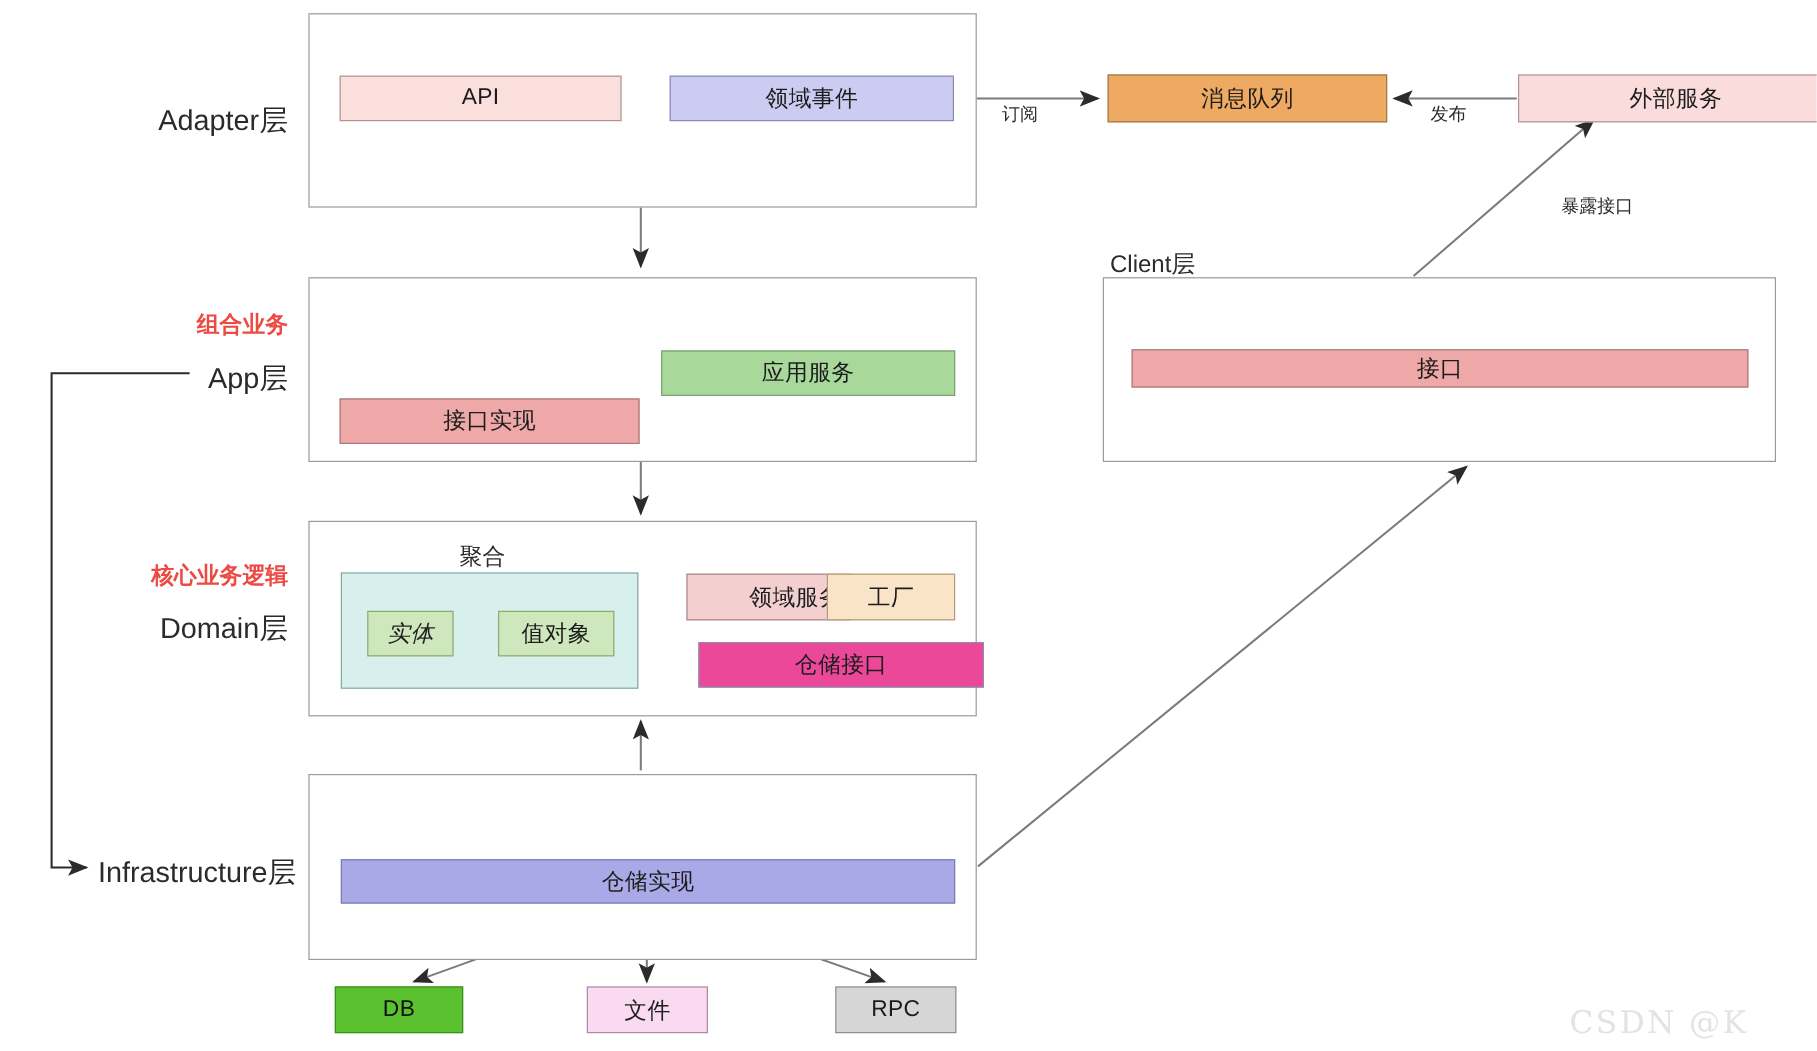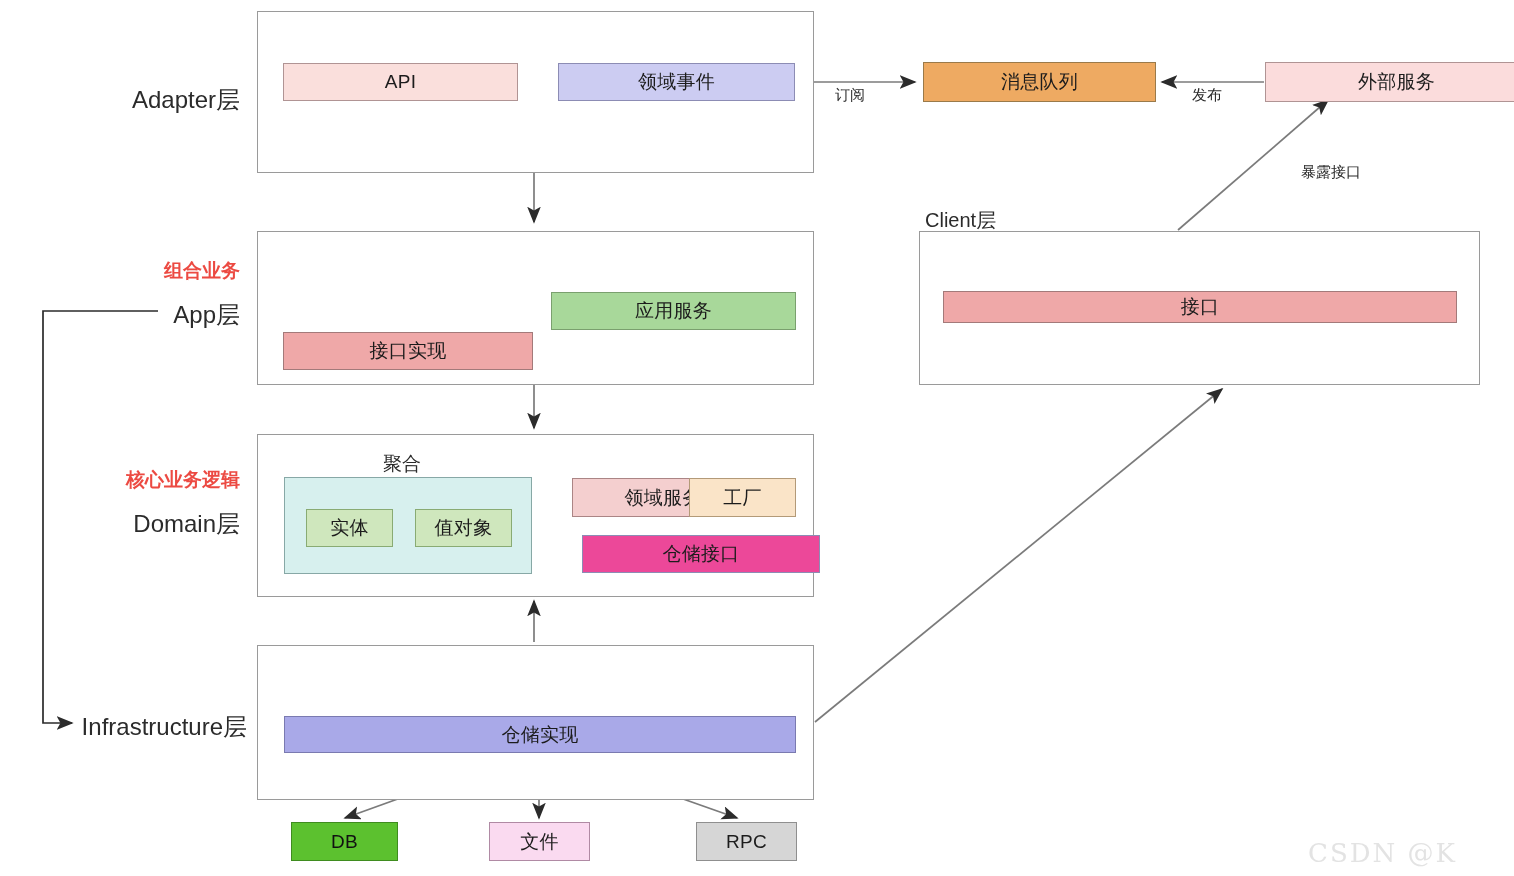--- a/index.html
+++ b/index.html
@@ -168,37 +168,37 @@
 
   <div class="side-label red" style="left:20px; top:467px; width:220px;">核心业务逻辑</div>
 
   <div class="side-label" style="left:20px; top:508px; width:220px;">Domain层</div>
 
   <div class="free-label" style="left:383px; top:451px;">聚合</div>
 
   <div style="position:absolute; left:284px; top:477px; width:248px; height:97px;
               background:#d7f0ee; border:1.4px solid #87a8a6; box-sizing:border-box;"></div>
 
-  <div class="node" style="left:306px; top:509px; width:87px; height:38px; background:#cfe7bd; border-color:#89ab73;">实体</div>
+  <div class="node" style="left:306px; top:509px; width:72px; height:38px; background:#cfe7bd; border-color:#89ab73;font-style:italic;">实体</div>
 
   <div class="node" style="left:415px; top:509px; width:97px; height:38px; background:#cfe7bd; border-color:#89ab73;">值对象</div>
 
   <div class="node" style="left:572px; top:478px; width:137px; height:39px; background:#f4cfcf; border-color:#ab8585;padding-left:45px;">领域服务</div>
 
   <div class="node" style="left:689px; top:478px; width:107px; height:39px; background:#fae4c8; border-color:#b39a78;">工厂</div>
 
   <div class="node" style="left:582px; top:535px; width:238px; height:38px; background:#ec4899; border-color:#8c8cb4;">仓储接口</div>
 
   <div class="layer-box" style="left:257px; top:645px; width:557px; height:155px;"></div>
 
   <div class="side-label" style="left:20px; top:711px; width:227px;">Infrastructure层</div>
 
   <div class="node" style="left:284px; top:716px; width:512px; height:37px; background:#a9a9e8; border-color:#7a7ab0;">仓储实现</div>
 
-  <div class="node" style="left:291px; top:822px; width:107px; height:39px; background:#5cc12f; border-color:#3f8c1f; color:#111;">DB</div>
+  <div class="node" style="left:279px; top:822px; width:107px; height:39px; background:#5cc12f; border-color:#3f8c1f; color:#111;">DB</div>
 
   <div class="node" style="left:489px; top:822px; width:101px; height:39px; background:#fadaf0; border-color:#b08aa4;">文件</div>
 
   <div class="node" style="left:696px; top:822px; width:101px; height:39px; background:#d6d6d6; border-color:#8f8f8f;">RPC</div>
 
   <div class="free-label" style="left:925px; top:207px; font-size:20px;">Client层</div>
 
   <div class="layer-box" style="left:919px; top:231px; width:561px; height:154px;"></div>
 
   <div class="node" style="left:943px; top:291px; width:514px; height:32px; background:#efa8a8; border-color:#a37a7a;">接口</div>

